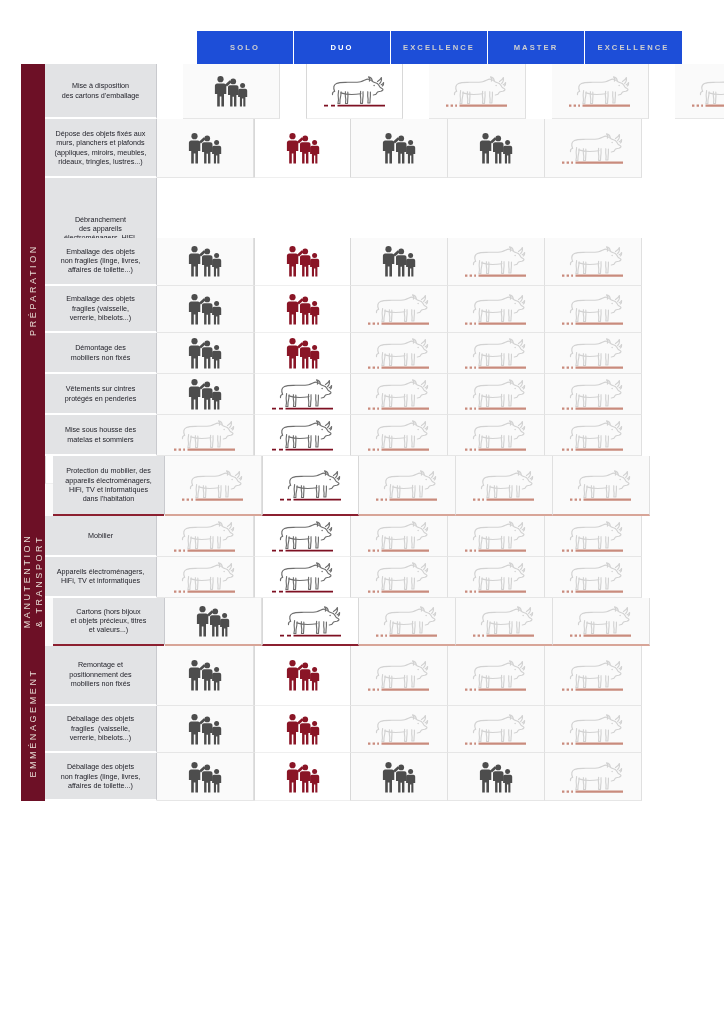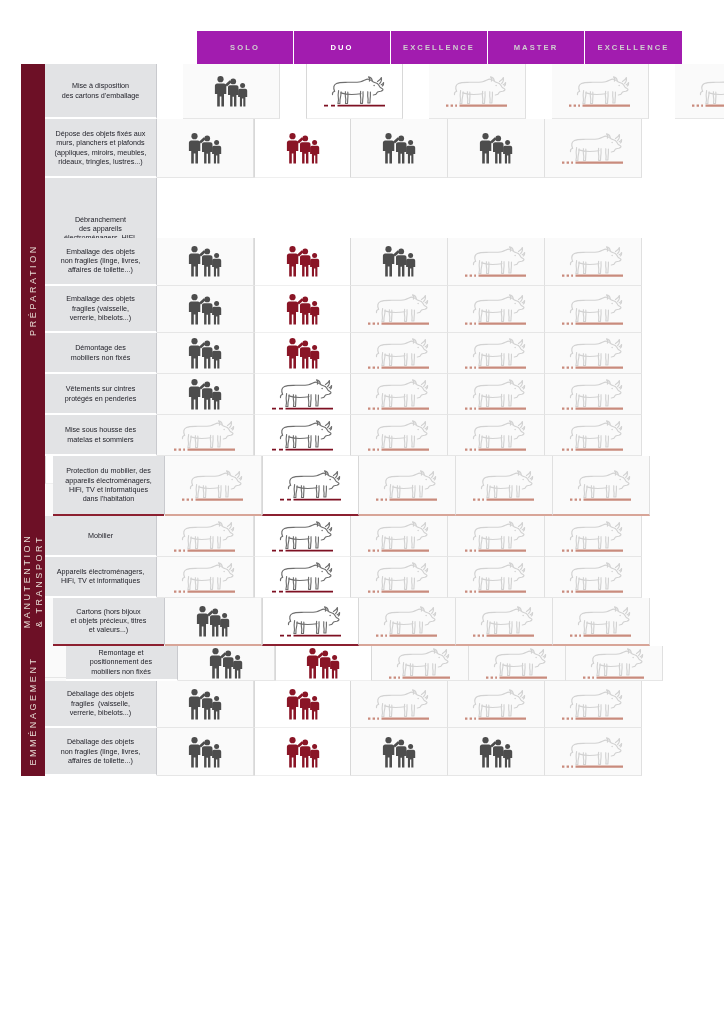--- a/index.html
+++ b/index.html
@@ -27,21 +27,21 @@
   }
 
   .hdr-row {
     display: flex;
     height: 33px;
     margin-left: 176px;
   }
   .hdr-cell {
     width: 97px;
     height: 33px;
-    background: #a21caf;
+    background: #1d4ed8;
     color: #cfcfcf;
     font-size: 7.6px;
     letter-spacing: 2.1px;
     font-weight: bold;
     display: flex;
     align-items: center;
     justify-content: center;
     border-right: 1px solid #ffffff;
     text-align: center;
     white-space: nowrap;
@@ -1375,21 +1375,21 @@
             </div>
           </div>
         </div>
         <div style="display: flex;">
           <div class="cat-cell">
             <div class="cat-label">
               <div>EMMÉNAGEMENT</div>
             </div>
           </div>
           <div style="flex: 1 1 0%;">
-            <div class="body-row" style="height: 35px; justify-content: center;">
+            <div class="body-row" style="height: 60px;">
               <div class="label-cell">
                 <span>Remontage&nbsp;et<br>positionnement&nbsp;des<br>mobiliers&nbsp;non&nbsp;fixés</span>
               </div>
               <div class="icon-cell">
                 <div class="icon-box">
                   <svg class="people-svg" width="40" height="34" viewBox="0 0 40 34" aria-hidden="true">
                     <g fill="#4d4d4d">
                       <circle cx="9.5" cy="5.2" r="3.1"></circle>
                       <path d="M6.2 9.4h6.6c1.5 0 2.5 1 2.5 2.4v8.1h-2.3v12.6h-2.6V22.4h-1.6v10.1H6.2V19.9H3.9v-8.1c0-1.4 1-2.4 2.3-2.4z"></path>
                       <path d="M14.2 10.6l4.6-4.3 1.8 1.9-4.7 4.4z"></path>

